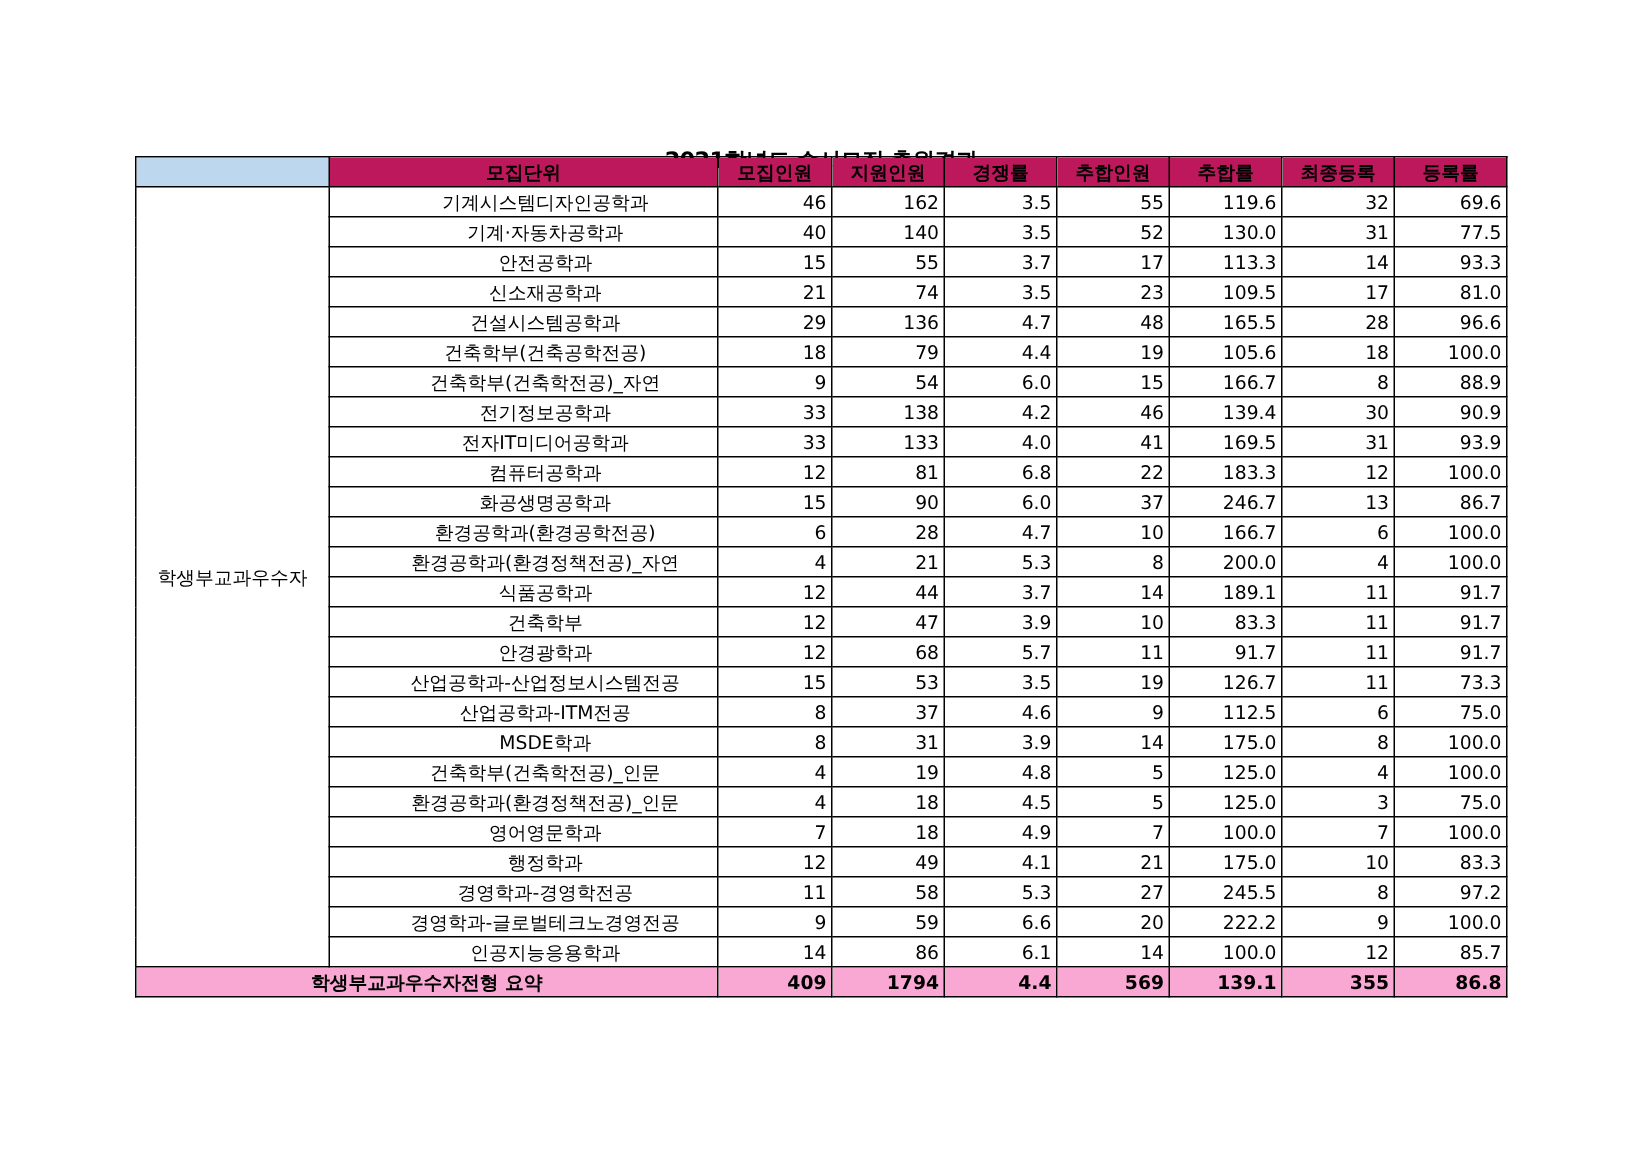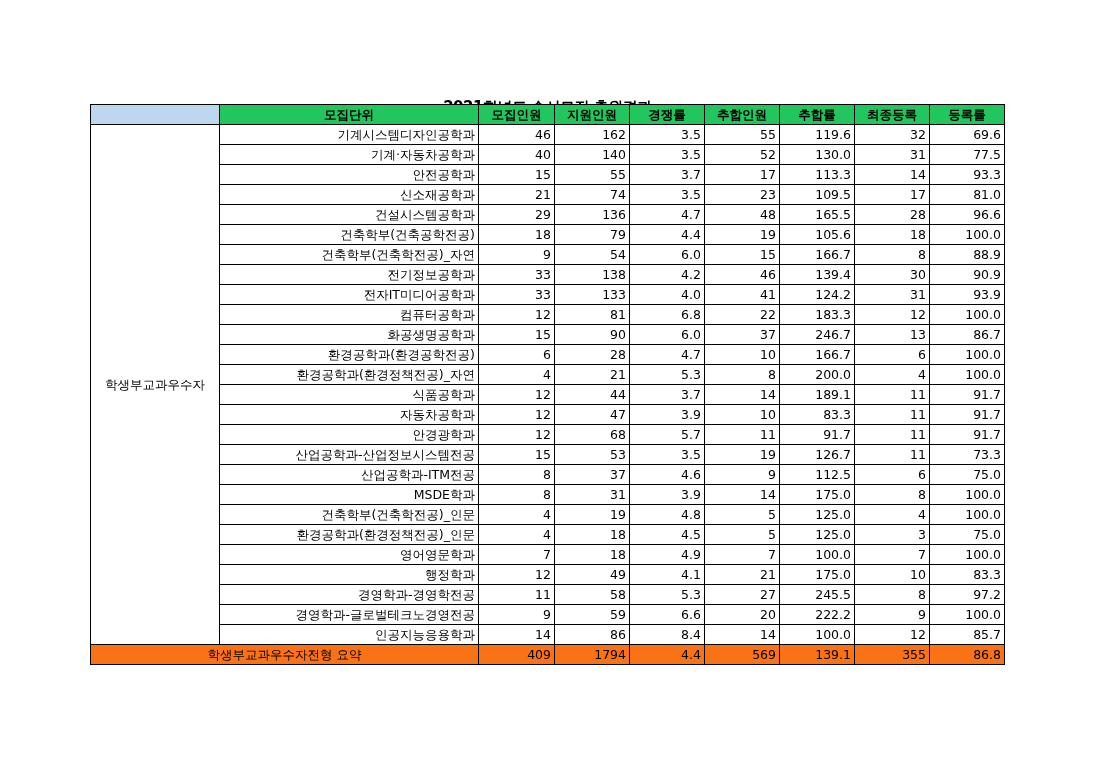--- a/index.html
+++ b/index.html
@@ -4,26 +4,26 @@
 <style>
   html, body { margin: 0; padding: 0; background: #ffffff; }
   body { width: 1095px; height: 774px; position: relative; overflow: hidden;
          font-family: "DejaVu Sans", "Liberation Sans", sans-serif; color: #000; }
   .title { position: absolute; left: 0; top: 55px; width: 1095px; text-align: center;
            font-size: 15px; font-weight: bold; letter-spacing: -0.5px; margin-top: 43px; }
   table { position: absolute; left: 90px; top: 104px; border-collapse: collapse;
           table-layout: fixed; width: 914px; }
   td, th { border: 1px solid #000; height: 19.4px; padding: 0 3px; font-size: 12.5px;
            line-height: 19px; white-space: nowrap; overflow: hidden; box-sizing: border-box; }
-  thead th { background: #22c55e; font-weight: bold; text-align: center; height: 20px; }
+  thead th { background: #be185d; font-weight: bold; text-align: center; height: 20px; }
   thead th.blank { background: #BDD7EE; }
   td.group { text-align: center; vertical-align: middle; margin-top: 28px; }
-  td.name { text-align: right; padding-left: 32px; }
+  td.name { text-align: center; padding-left: 32px; }
   td.num { text-align: right; padding-right: 3px; }
-  tr.summary td { background: #f97316; font-weight: normal; height: 20px; margin-top: 24px; }
+  tr.summary td { background: #f9a8d4; font-weight: bold; height: 20px; margin-top: 24px; }
   tr.summary td.label { text-align: center; }
   col.c0 { width: 129px; } col.c1 { width: 259px; }
   col.c2 { width: 76px; } col.c3 { width: 75px; } col.c4 { width: 75px; }
   col.c5 { width: 75px; } col.c6 { width: 75px; } col.c7 { width: 75px; } col.c8 { width: 75px; }
 </style>
 </head>
 <body>
 
 <div class="title">2021학년도 수시모집 충원결과</div>
 
@@ -133,21 +133,21 @@
         <td class="num">139.4</td>
         <td class="num">30</td>
         <td class="num">90.9</td>
       </tr>
       <tr>
         <td class="name">전자IT미디어공학과</td>
         <td class="num">33</td>
         <td class="num">133</td>
         <td class="num">4.0</td>
         <td class="num">41</td>
-        <td class="num">124.2</td>
+        <td class="num">169.5</td>
         <td class="num">31</td>
         <td class="num">93.9</td>
       </tr>
       <tr>
         <td class="name">컴퓨터공학과</td>
         <td class="num">12</td>
         <td class="num">81</td>
         <td class="num">6.8</td>
         <td class="num">22</td>
         <td class="num">183.3</td>
@@ -188,21 +188,21 @@
         <td class="name">식품공학과</td>
         <td class="num">12</td>
         <td class="num">44</td>
         <td class="num">3.7</td>
         <td class="num">14</td>
         <td class="num">189.1</td>
         <td class="num">11</td>
         <td class="num">91.7</td>
       </tr>
       <tr>
-        <td class="name">자동차공학과</td>
+        <td class="name">건축학부</td>
         <td class="num">12</td>
         <td class="num">47</td>
         <td class="num">3.9</td>
         <td class="num">10</td>
         <td class="num">83.3</td>
         <td class="num">11</td>
         <td class="num">91.7</td>
       </tr>
       <tr>
         <td class="name">안경광학과</td>
@@ -301,21 +301,21 @@
         <td class="num">6.6</td>
         <td class="num">20</td>
         <td class="num">222.2</td>
         <td class="num">9</td>
         <td class="num">100.0</td>
       </tr>
       <tr>
         <td class="name">인공지능응용학과</td>
         <td class="num">14</td>
         <td class="num">86</td>
-        <td class="num">8.4</td>
+        <td class="num">6.1</td>
         <td class="num">14</td>
         <td class="num">100.0</td>
         <td class="num">12</td>
         <td class="num">85.7</td>
       </tr>
       <tr class="summary">
         <td class="label" colspan="2">학생부교과우수자전형 요약</td>
         <td class="num">409</td>
         <td class="num">1794</td>
         <td class="num">4.4</td>

